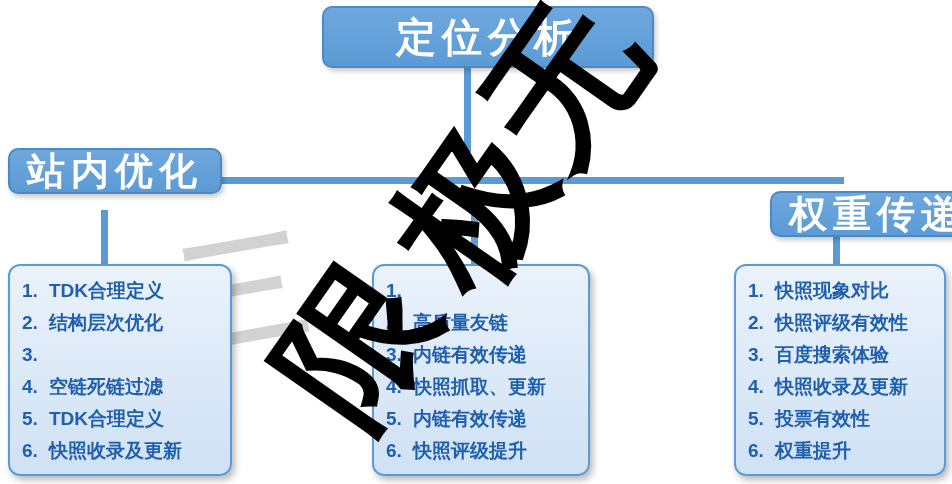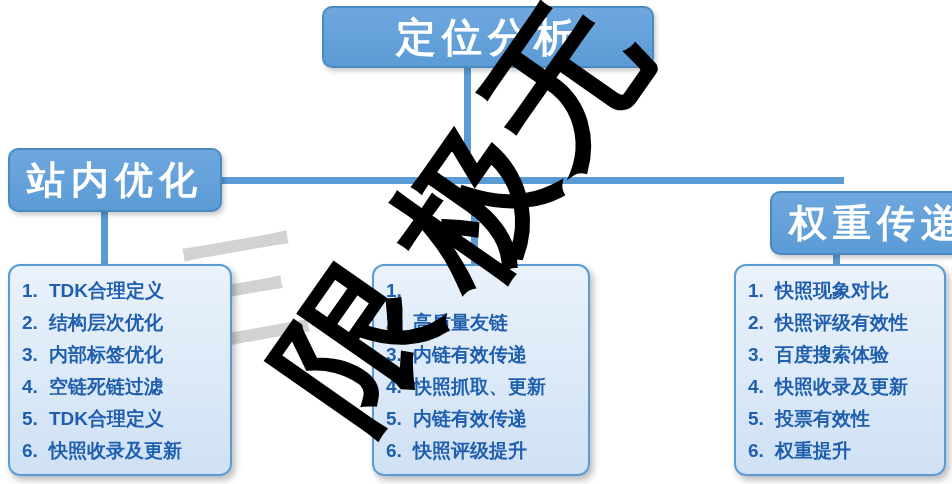--- a/index.html
+++ b/index.html
@@ -14,21 +14,21 @@
     position:absolute;z-index:3;
     background:linear-gradient(#6fa7de,#5b9bd5);
     border:2px solid #4a8ac2;border-radius:10px;
     color:#ffffff;font-weight:bold;
     display:flex;align-items:center;justify-content:center;
     letter-spacing:6px;
     box-shadow:2px 3px 5px rgba(0,0,0,0.22);
     box-sizing:border-box;
   }
   .node.root{left:322px;top:6px;width:332px;height:62px;font-size:40px;}
-  .node.branch{top:148px;height:64px;width:214px;font-size:38px;}
+  .node.branch{top:148px;height:46px;width:214px;font-size:38px;}
   .node.b0{left:8px;}
   .node.b1{left:368px;}
   .node.b2{left:770px;margin-top:43px;}
   
   .panel{
     position:absolute;z-index:3;top:264px;height:212px;
     background:linear-gradient(#eaf2fb,#cfe1f4);
     border:2px solid #5b9bd5;border-radius:12px;
     box-shadow:3px 4px 7px rgba(0,0,0,0.28);
     box-sizing:border-box;
@@ -88,21 +88,20 @@
     <div class="row">
       <span class="num">1.</span>
       <span>TDK合理定义</span>
     </div>
     <div class="row">
       <span class="num">2.</span>
       <span>结构层次优化</span>
     </div>
     <div class="row">
       <span class="num">3.</span>
-      <span>内部标签优化</span>
     </div>
     <div class="row">
       <span class="num">4.</span>
       <span>空链死链过滤</span>
     </div>
     <div class="row">
       <span class="num">5.</span>
       <span>TDK合理定义</span>
     </div>
     <div class="row">

